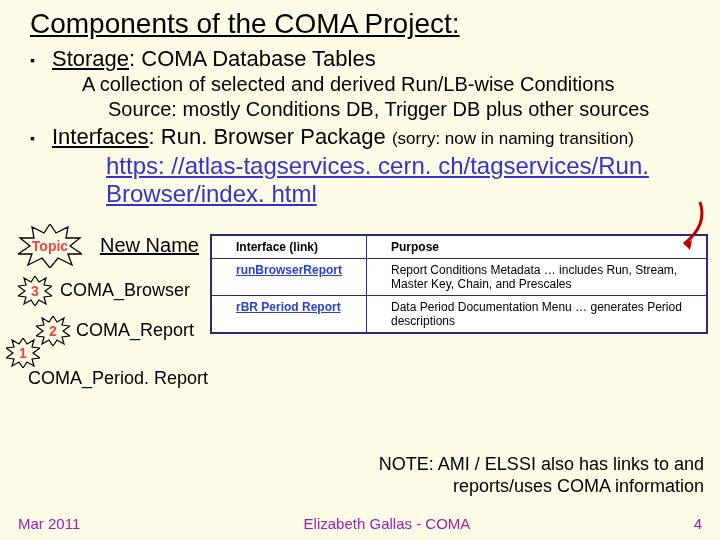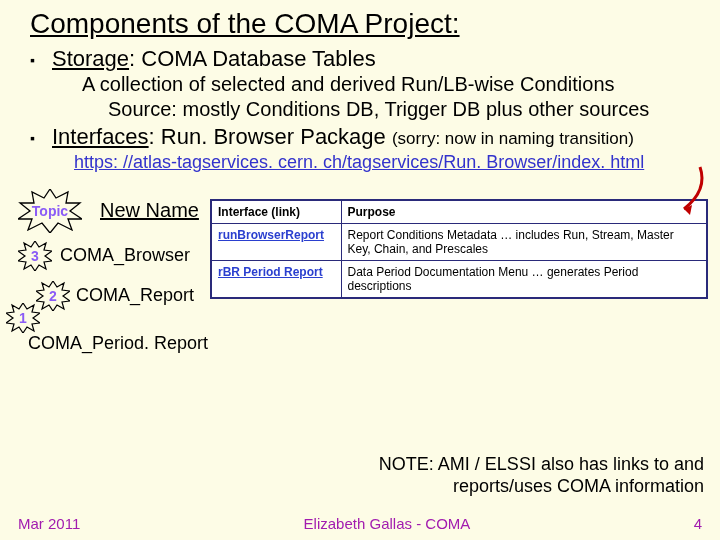--- a/index.html
+++ b/index.html
@@ -17,45 +17,45 @@
     text-decoration: underline;
   }
   .bullets { padding: 0 20px 0 30px; }
   .bullet-row { display: flex; margin-top: 2px; }
   .marker { width: 22px; font-size: 14px; padding-top: 6px; }
   .bullet-main { font-size: 22px; }
   .ul-word { text-decoration: underline; }
   .sub { font-size: 20px; margin-left: 52px; line-height: 1.25; }
   .sub2 { font-size: 20px; margin-left: 78px; line-height: 1.25; }
   .small-paren { font-size: 17px; }
-  .link { color: #3333cc; font-size: 18px; margin-left: 44px; margin-top: 2px; display: block; text-decoration: underline; }
+  .link { color: #3333cc; font-size: 24px; margin-left: 76px; margin-top: 2px; display: block; text-decoration: underline; }
   .mid-area { position: relative; margin-top: 12px; height: 200px; }
   .burst {
     position: absolute;
     display: flex; align-items: center; justify-content: center;
-    font-size: 14px; font-weight: bold; color: #8b5cf6;
+    font-size: 14px; font-weight: bold; color: #ef4444;
   }
   .burst svg { position: absolute; top:0; left:0; }
   .burst span { position: relative; z-index: 2; }
   .newname {
     position: absolute;
     font-size: 20px;
     text-decoration: underline;
   }
   .coma-label { position: absolute; font-size: 18px; }
   .tbl {
     position: absolute;
     border: 2px solid #2a2a7a;
     background: #fff;
     border-collapse: collapse;
     font-size: 12px;
   }
   .tbl th, .tbl td {
     border: 1px solid #2a2a7a;
-    padding: 4px 6px;
+    padding: 4px 24px;
     text-align: left;
     vertical-align: top;
   }
   .tbl th { font-weight: bold; background: #fff; }
   .tbl .linklike { color: #2a3fcf; text-decoration: underline; font-weight: bold; }
   .arrow { position: absolute; }
   .note {
     position: absolute;
     font-size: 18px;
     text-align: right;

